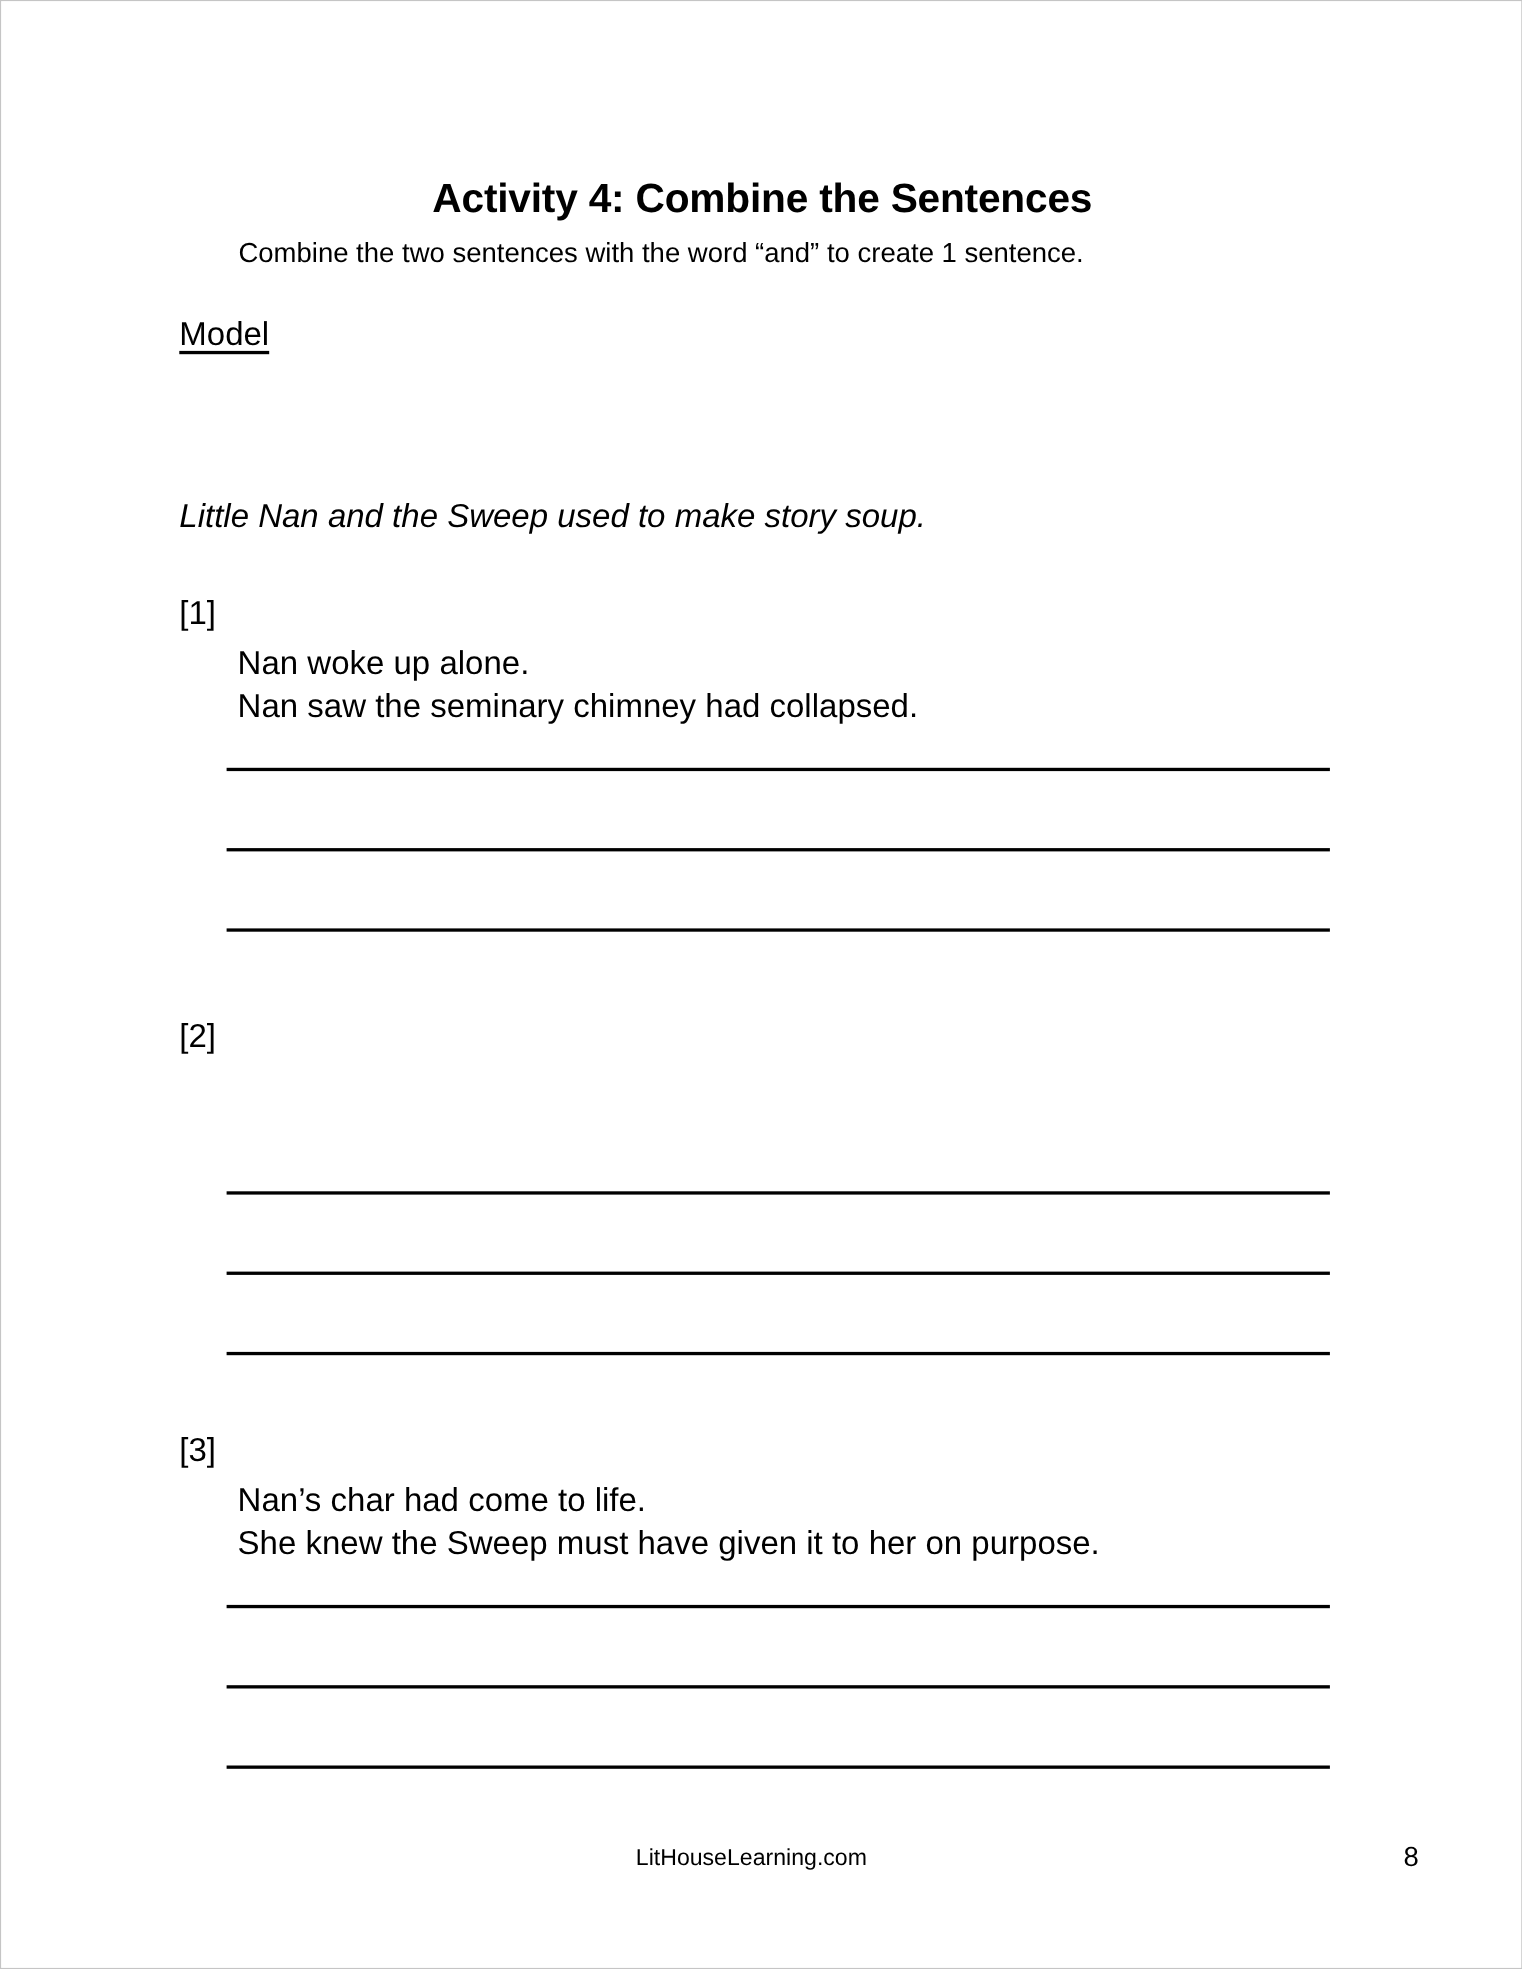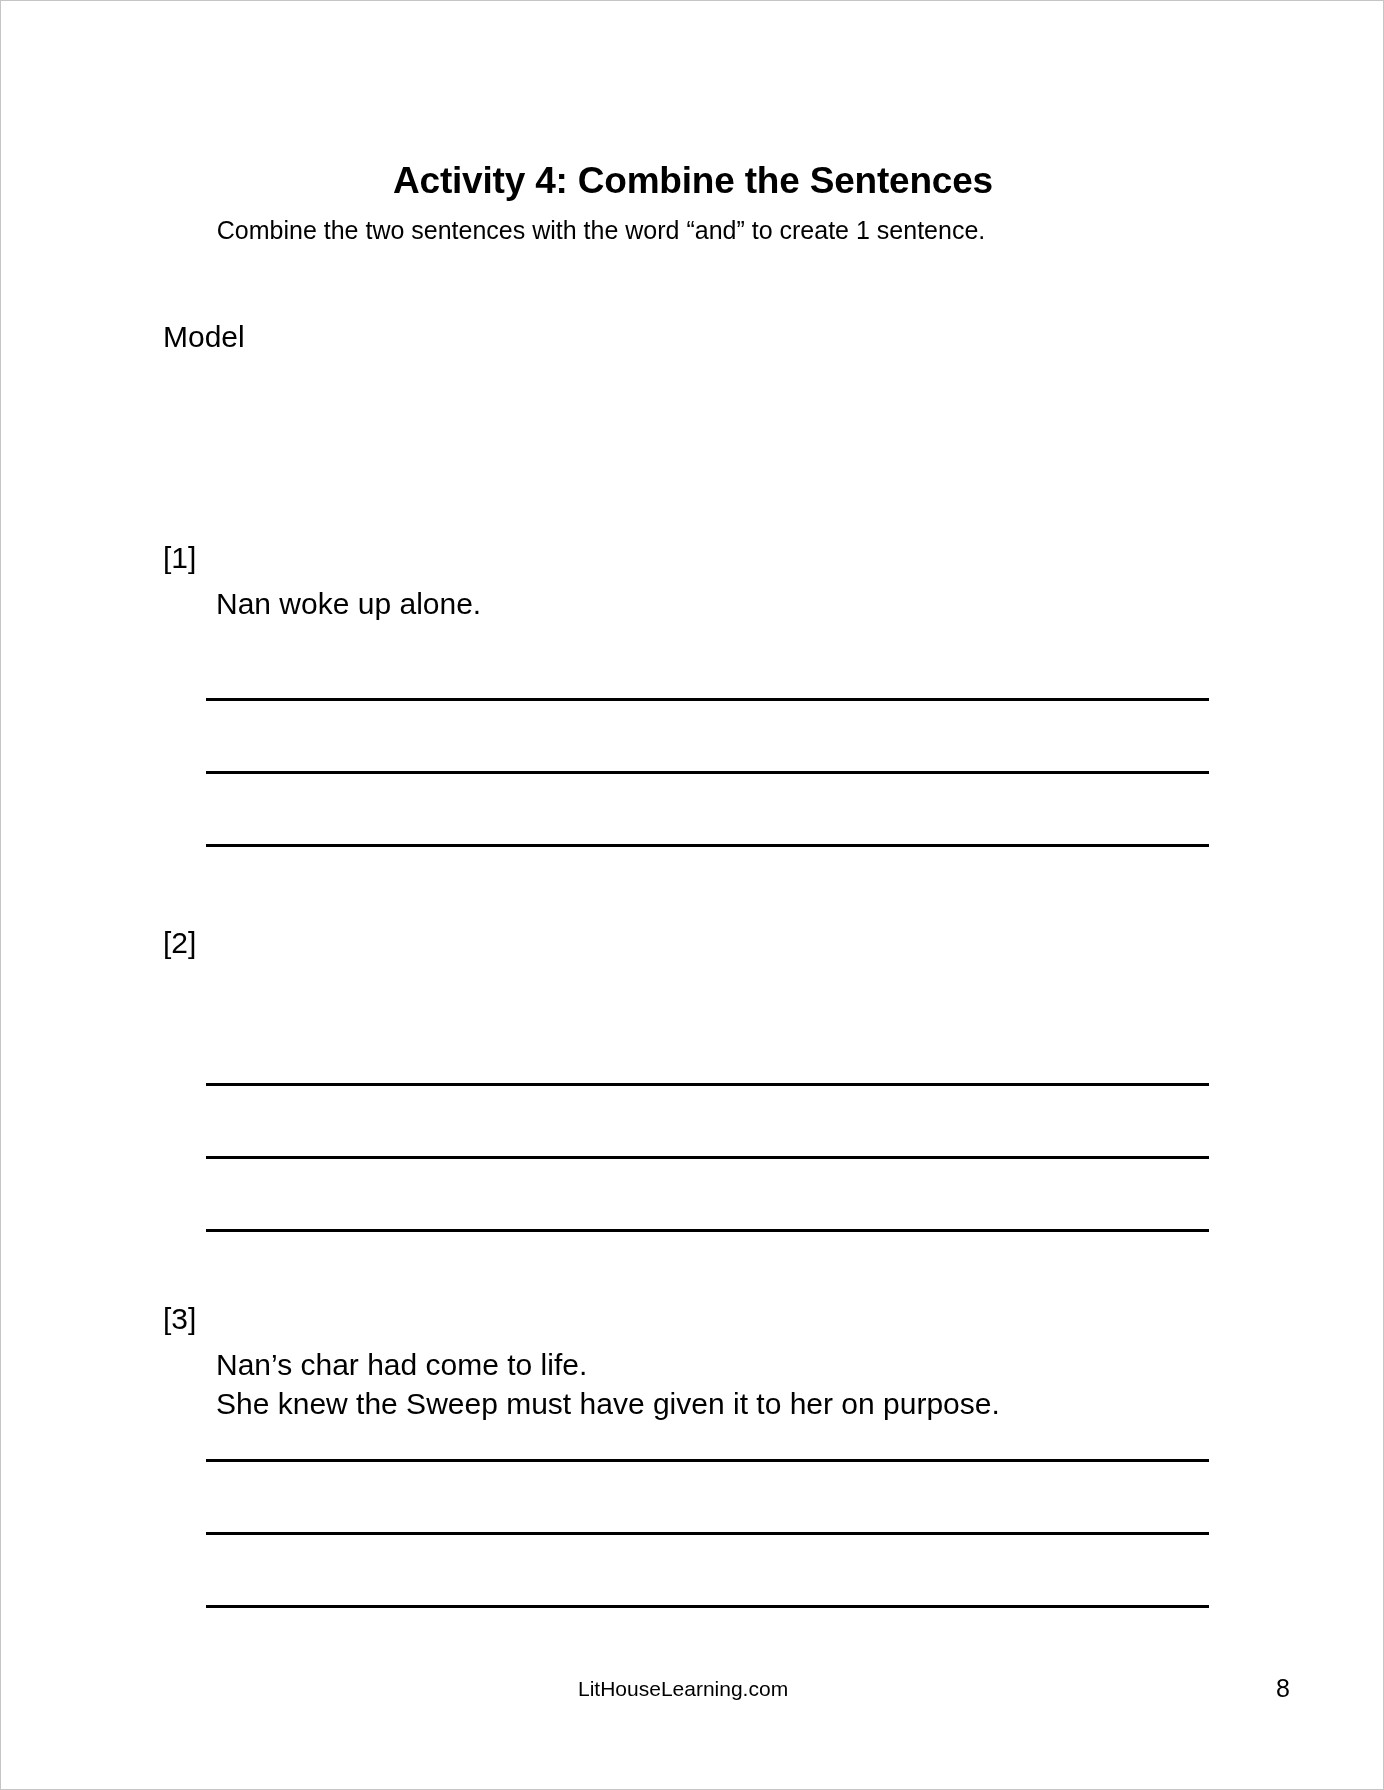--- a/index.html
+++ b/index.html
@@ -36,22 +36,22 @@
     width: 1200px;
     text-align: center;
     font-size: 25px;
     line-height: 25px;
   }
   .model-heading {
     top: 289px;
     left: 162px;
     font-size: 30px;
     line-height: 30px;
+    text-decoration: underline;
     text-underline-offset: 5px;
-    margin-top: 32px;
   }
   .model-bold {
     top: 326px;
     left: 162px;
     font-size: 30px;
     line-height: 40px;
     font-weight: bold;
   }
   .model-italic {
     top: 454px;
@@ -115,24 +115,26 @@
 </style>
 </head>
 <body>
 
 <div class="page">
 
   <div class="abs title">Activity 4: Combine the Sentences</div>
   <div class="abs subtitle">Combine the two sentences with the word “and” to create 1 sentence.</div>
 
   <div class="abs model-heading">Model</div>
+  <div class="abs model-italic">Little Nan and the Sweep used to make story soup.</div>
 
   <div class="abs exercise ex-1">
     <div class="ex-marker">[1]</div>
     <div class="ex-s1">Nan woke up alone.</div>
+    <div class="ex-s2">Nan saw the seminary chimney had collapsed.</div>
     <div class="answer-line al-1"></div>
     <div class="answer-line al-2"></div>
     <div class="answer-line al-3"></div>
   </div>
 
   <div class="abs exercise ex-2">
     <div class="ex-marker">[2]</div>
     <div class="answer-line al-1"></div>
     <div class="answer-line al-2"></div>
     <div class="answer-line al-3"></div>

